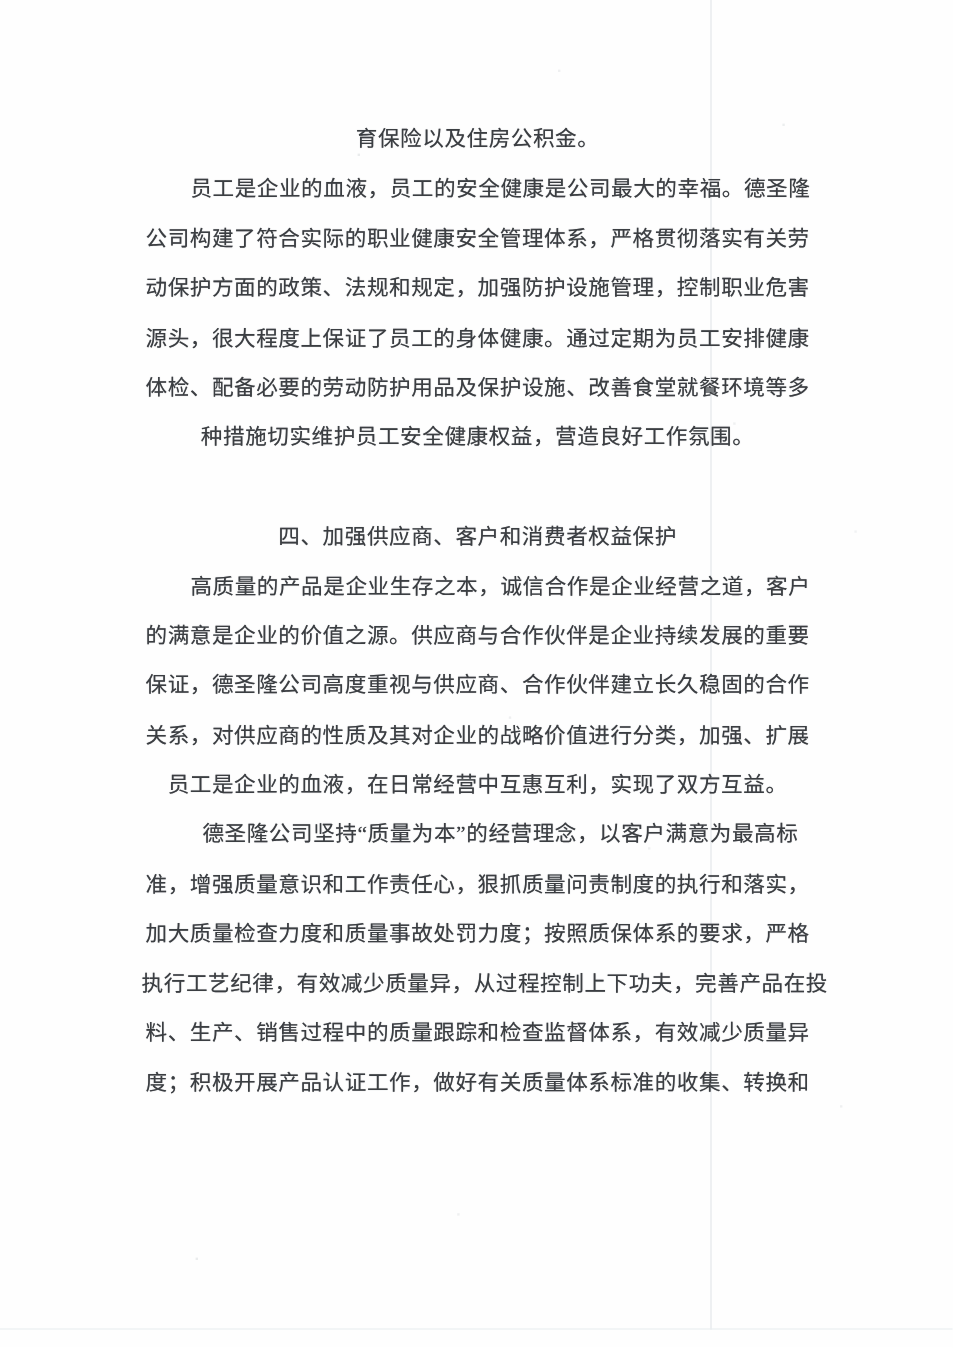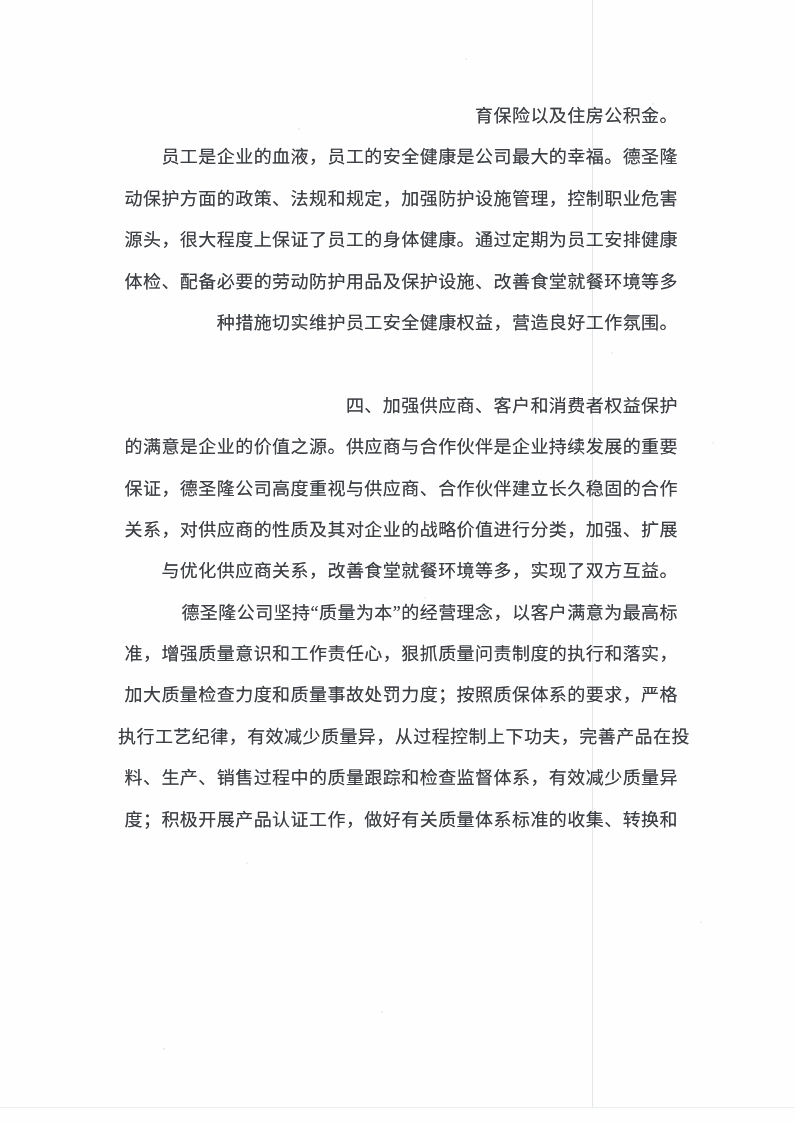--- a/index.html
+++ b/index.html
@@ -60,45 +60,47 @@
     width: 560px;
   }
   .line {
     height: 41.4px;
     line-height: 41.4px;
     font-size: 18px;
     letter-spacing: 0.45px;
     color: var(--text-color);
     text-shadow: 0 0 0.6px rgba(70,74,80,0.65);
     white-space: nowrap;
-    text-align: right;
+    text-align: center;
   }
   .line.indent { text-indent: 38px; }
   .line.blank  {  }
   .line.heading {  }
 </style>
 </head>
 <body>
 
 <div class="page">
   <div class="scan-line-v"></div>
   <div class="scan-noise"></div>
   <div class="text-block">
       <div class="line body">育保险以及住房公积金。</div>
       <div class="line body indent">员工是企业的血液，员工的安全健康是公司最大的幸福。德圣隆</div>
+      <div class="line body">公司构建了符合实际的职业健康安全管理体系，严格贯彻落实有关劳</div>
       <div class="line body">动保护方面的政策、法规和规定，加强防护设施管理，控制职业危害</div>
       <div class="line body">源头，很大程度上保证了员工的身体健康。通过定期为员工安排健康</div>
       <div class="line body">体检、配备必要的劳动防护用品及保护设施、改善食堂就餐环境等多</div>
       <div class="line body">种措施切实维护员工安全健康权益，营造良好工作氛围。</div>
       <div class="line blank"></div>
       <div class="line heading">四、加强供应商、客户和消费者权益保护</div>
+      <div class="line body indent">高质量的产品是企业生存之本，诚信合作是企业经营之道，客户</div>
       <div class="line body">的满意是企业的价值之源。供应商与合作伙伴是企业持续发展的重要</div>
       <div class="line body">保证，德圣隆公司高度重视与供应商、合作伙伴建立长久稳固的合作</div>
       <div class="line body">关系，对供应商的性质及其对企业的战略价值进行分类，加强、扩展</div>
-      <div class="line body">与优化供应商关系，改善食堂就餐环境等多，实现了双方互益。</div>
+      <div class="line body">员工是企业的血液，在日常经营中互惠互利，实现了双方互益。</div>
       <div class="line body indent">德圣隆公司坚持“质量为本”的经营理念，以客户满意为最高标</div>
       <div class="line body">准，增强质量意识和工作责任心，狠抓质量问责制度的执行和落实，</div>
       <div class="line body">加大质量检查力度和质量事故处罚力度；按照质保体系的要求，严格</div>
       <div class="line body">执行工艺纪律，有效减少质量异，从过程控制上下功夫，完善产品在投</div>
       <div class="line body">料、生产、销售过程中的质量跟踪和检查监督体系，有效减少质量异</div>
       <div class="line body">度；积极开展产品认证工作，做好有关质量体系标准的收集、转换和</div>
     </div>
   <div class="page-bottom-edge"></div>
 </div>
 

